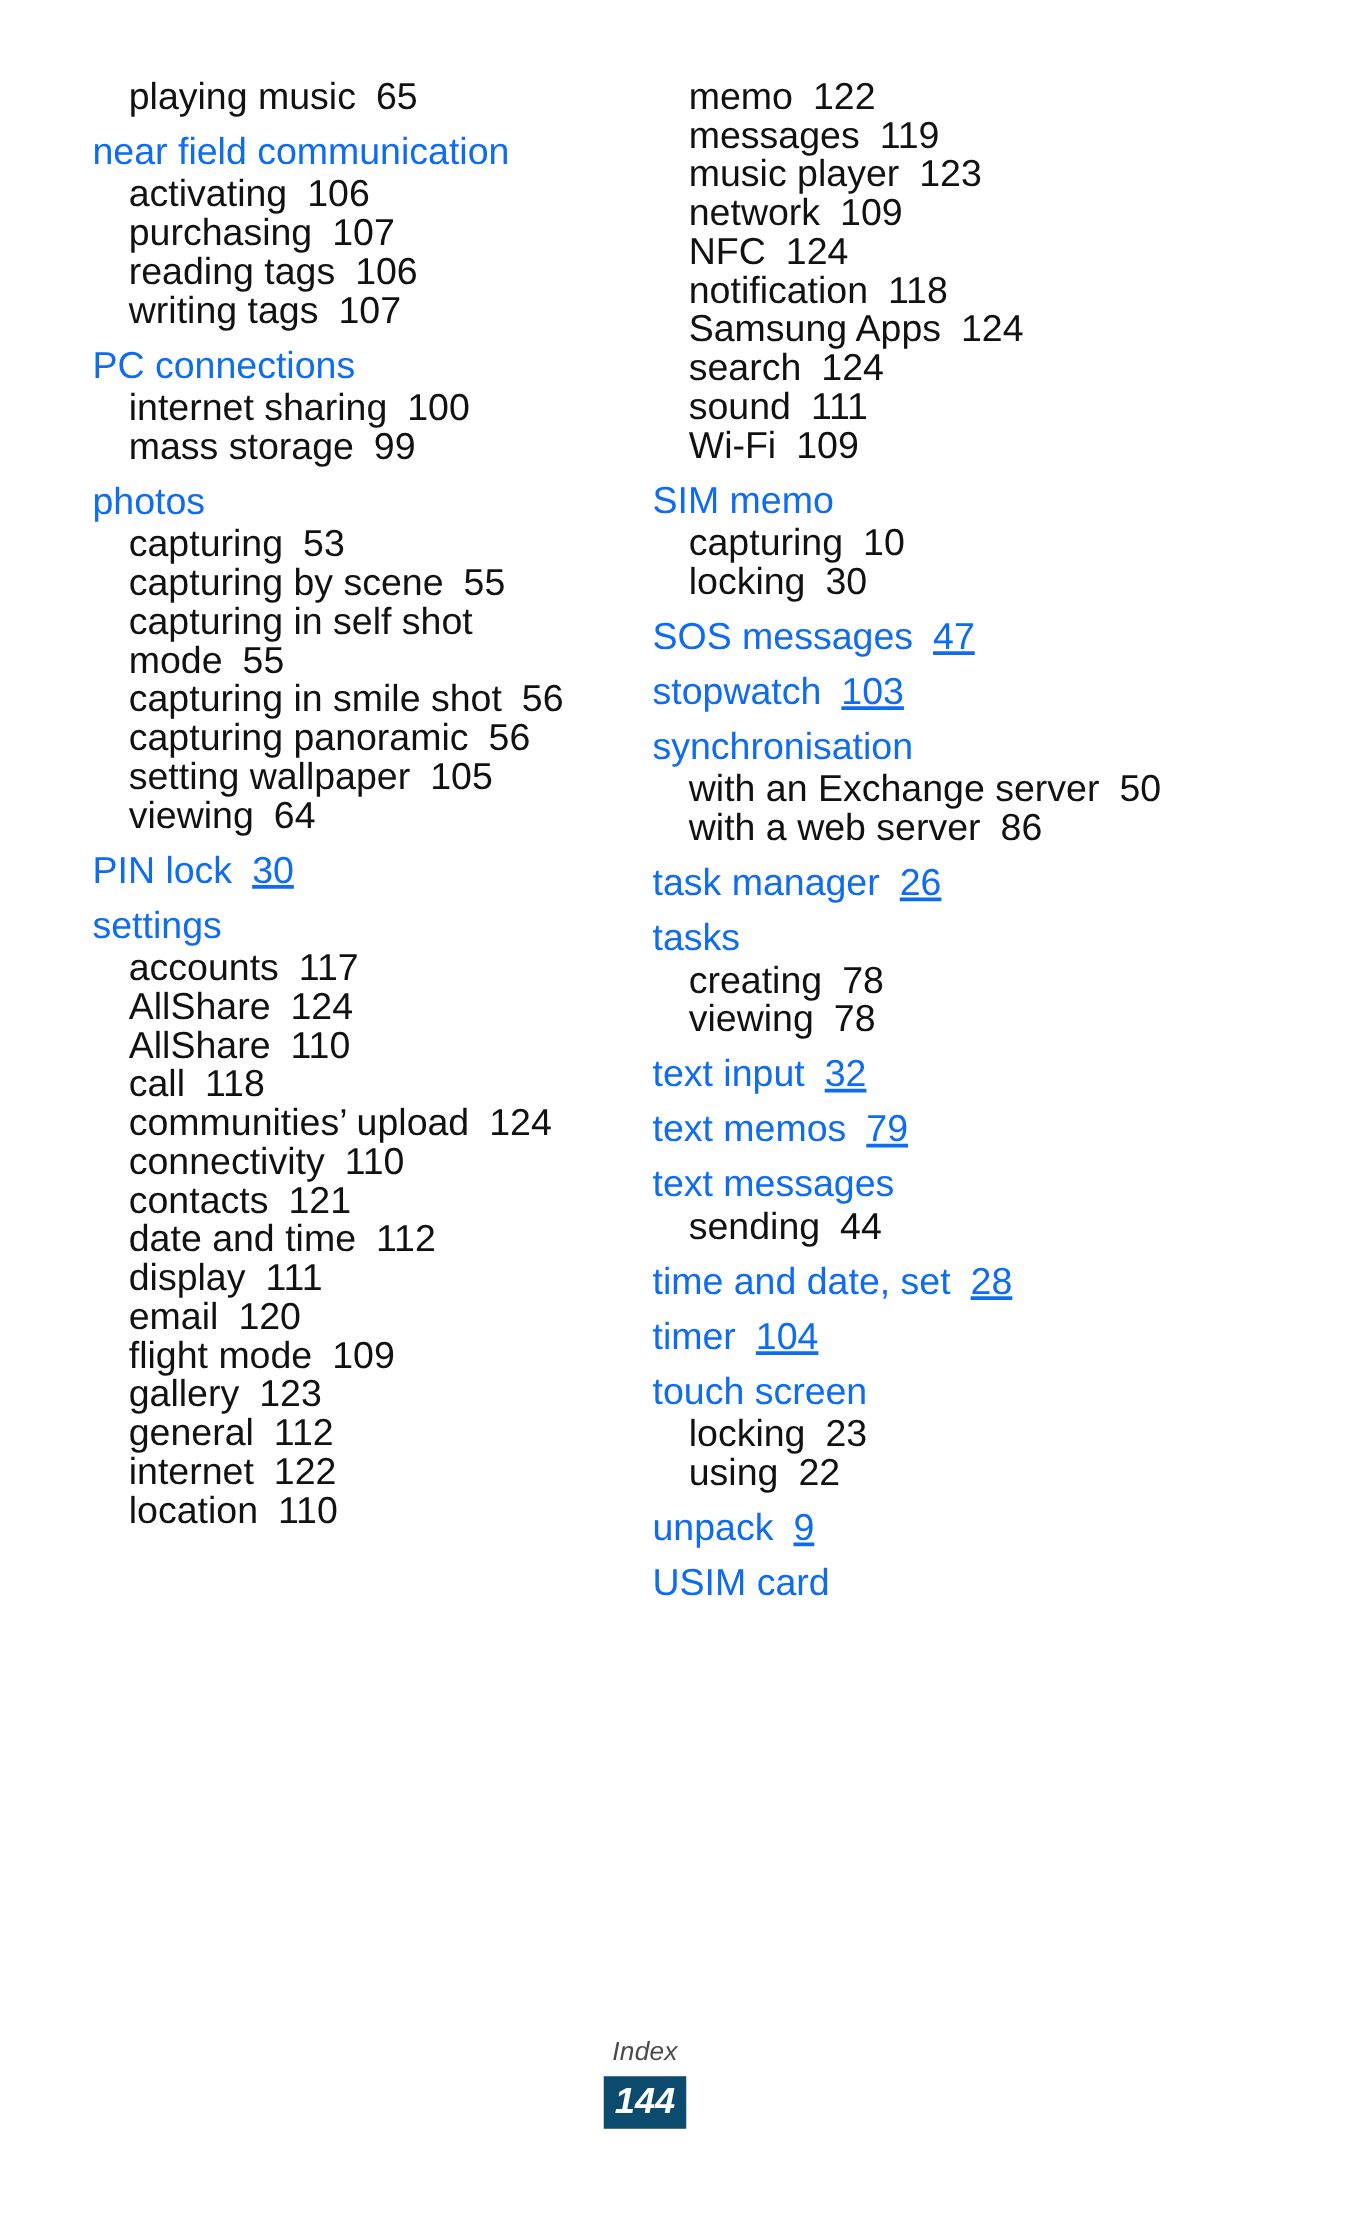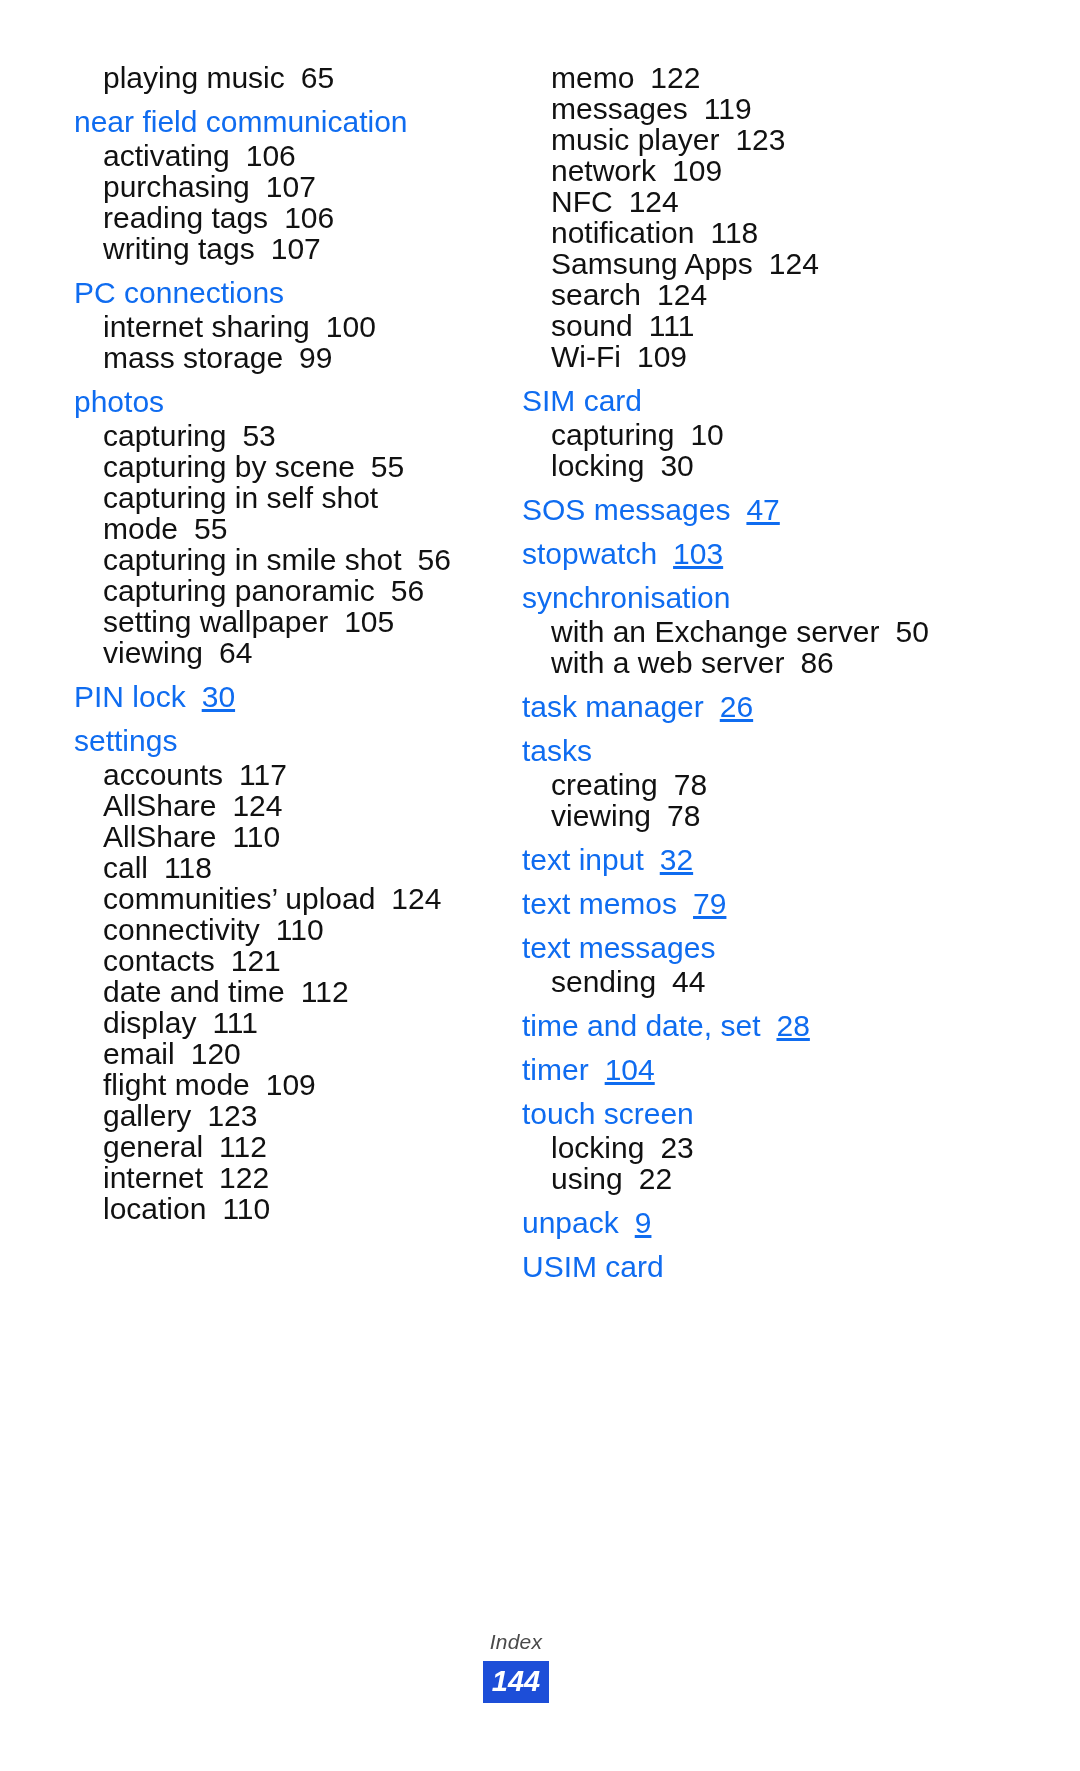--- a/index.html
+++ b/index.html
@@ -94,21 +94,21 @@
   #footer .footer-label {
     display: block;
     font-style: italic;
     font-size: 21px;
     color: #4a4a4a;
     letter-spacing: 0.2px;
     margin-bottom: 7px;
   }
   #footer .footer-page {
     display: inline-block;
-    background: #1d4ed8;
+    background: #0c4a6e;
     color: #ffffff;
     font-style: italic;
     font-weight: bold;
     font-size: 29px;
     line-height: 1.0;
     padding: 6px 9px 7px 9px;
   }
 </style>
 </head>
 <body>
@@ -157,21 +157,21 @@
         <div class="entry level1"><span class="label">memo</span><span class="page-num">122</span></div>
         <div class="entry level1"><span class="label">messages</span><span class="page-num">119</span></div>
         <div class="entry level1"><span class="label">music player</span><span class="page-num">123</span></div>
         <div class="entry level1"><span class="label">network</span><span class="page-num">109</span></div>
         <div class="entry level1"><span class="label">NFC</span><span class="page-num">124</span></div>
         <div class="entry level1"><span class="label">notification</span><span class="page-num">118</span></div>
         <div class="entry level1"><span class="label">Samsung Apps</span><span class="page-num">124</span></div>
         <div class="entry level1"><span class="label">search</span><span class="page-num">124</span></div>
         <div class="entry level1"><span class="label">sound</span><span class="page-num">111</span></div>
         <div class="entry level1"><span class="label">Wi-Fi</span><span class="page-num">109</span></div>
-        <div class="entry level0"><span class="label">SIM card</span></div>
+        <div class="entry level0"><span class="label">SIM memo</span></div>
         <div class="entry level1"><span class="label">capturing</span><span class="page-num">10</span></div>
         <div class="entry level1"><span class="label">locking</span><span class="page-num">30</span></div>
         <div class="entry level0"><span class="label">SOS messages</span><span class="page-num">47</span></div>
         <div class="entry level0"><span class="label">stopwatch</span><span class="page-num">103</span></div>
         <div class="entry level0"><span class="label">synchronisation</span></div>
         <div class="entry level1"><span class="label">with an Exchange server</span><span class="page-num">50</span></div>
         <div class="entry level1"><span class="label">with a web server</span><span class="page-num">86</span></div>
         <div class="entry level0"><span class="label">task manager</span><span class="page-num">26</span></div>
         <div class="entry level0"><span class="label">tasks</span></div>
         <div class="entry level1"><span class="label">creating</span><span class="page-num">78</span></div>

